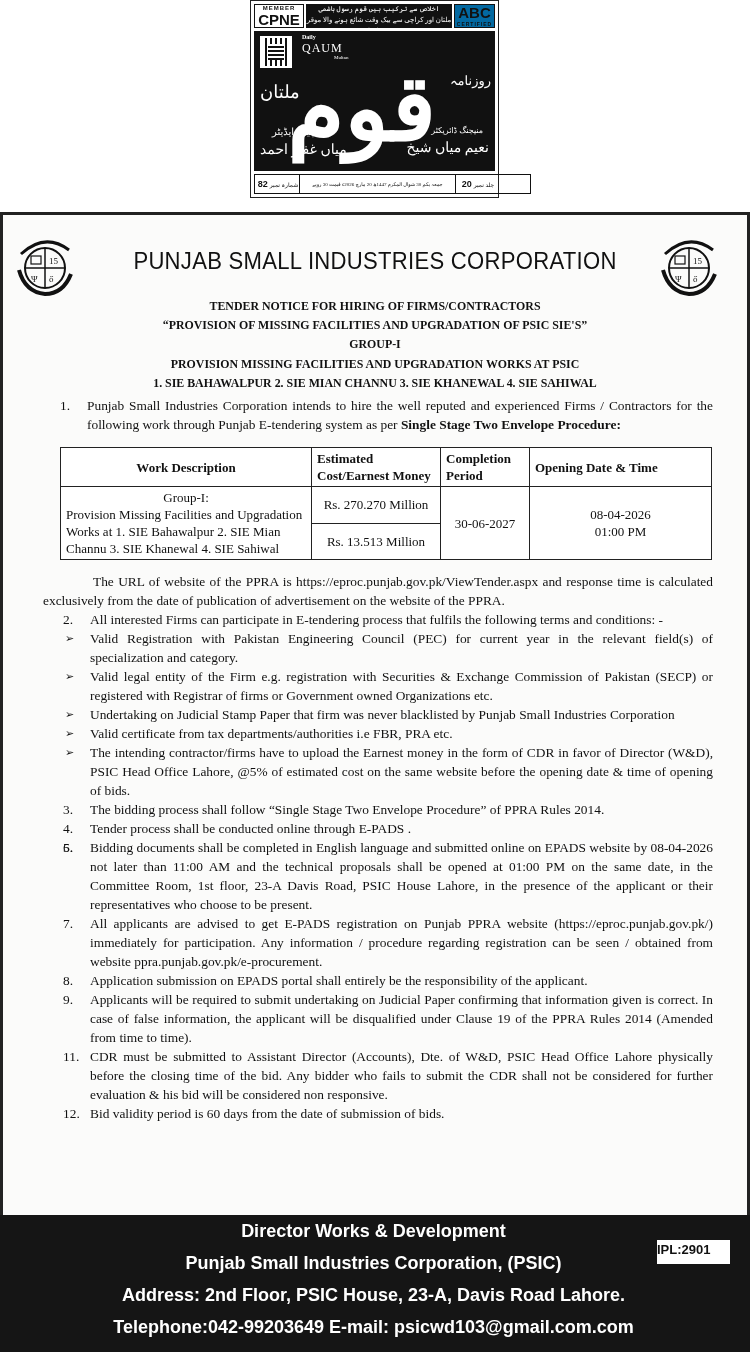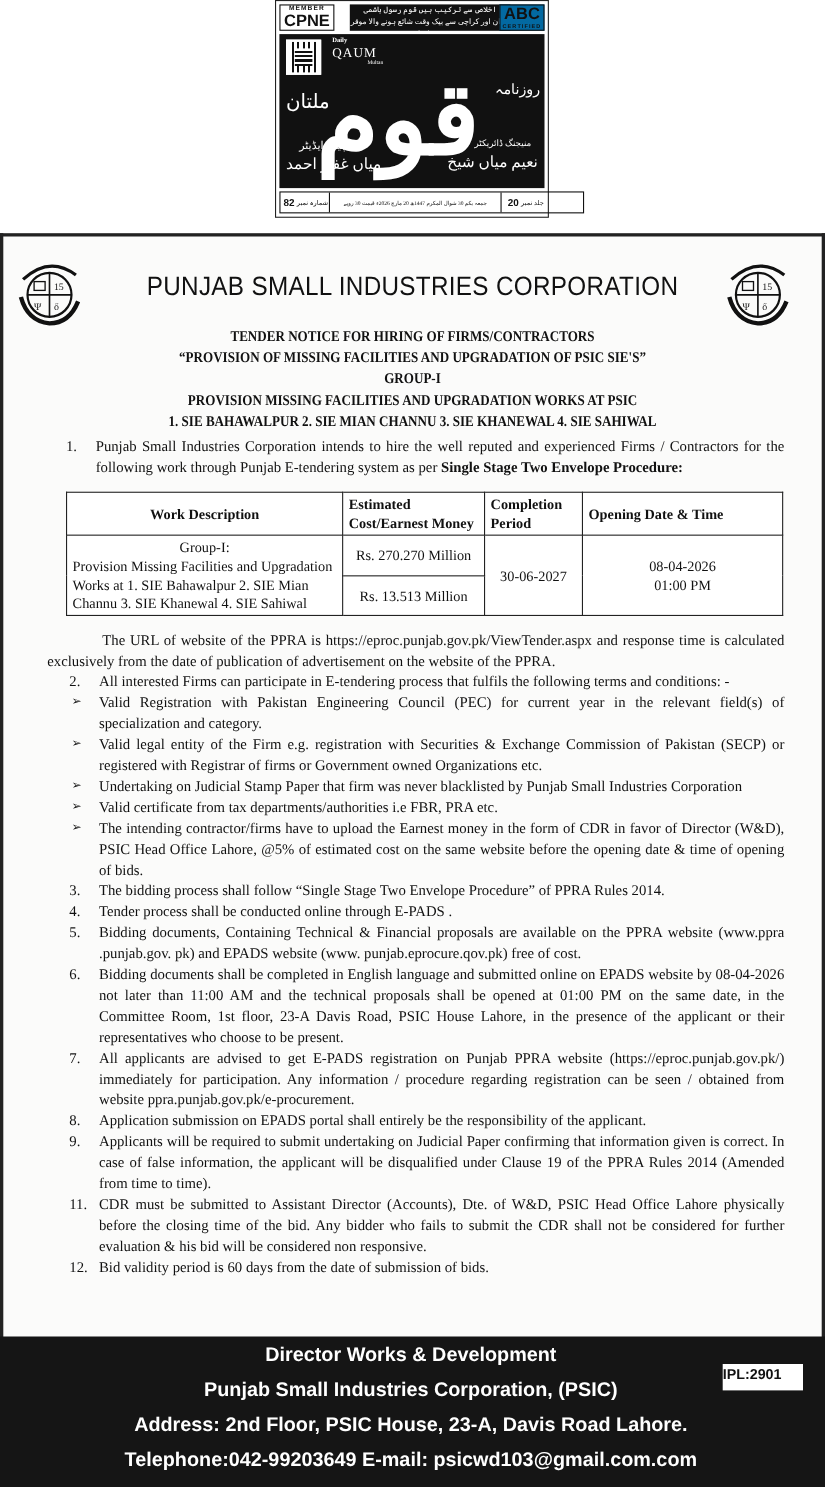--- a/index.html
+++ b/index.html
@@ -14,21 +14,21 @@
   }
   .mh-top { position: absolute; left: 3px; top: 3px; width: 241px; height: 24px; }
   .mh-cpne {
     position: absolute; left: 0; top: 0; width: 50px; height: 24px; background: #fff; border: 1px solid #111;
     box-sizing: border-box; text-align: center; font-family: "Liberation Sans", sans-serif; color: #111;
   }
   .mh-cpne .small { font-size: 6px; letter-spacing: 1px; line-height: 7px; display: block; font-weight: bold; }
   .mh-cpne .big { font-size: 15px; font-weight: bold; line-height: 15px; display: block; }
   .mh-slogan {
     position: absolute; left: 52px; top: 0; width: 146px; height: 24px; background: #111; color: #fff;
-    font-size: 7px; text-align: center; line-height: 11px; direction: rtl; overflow: hidden; margin-left: 12px;
+    font-size: 7px; text-align: center; line-height: 11px; direction: rtl; overflow: hidden;
   }
   .mh-abc {
     position: absolute; left: 200px; top: 0; width: 41px; height: 24px; background: #0369a1; border: 1px solid #111;
     box-sizing: border-box; text-align: center; font-family: "Liberation Sans", sans-serif;
   }
   .mh-abc .big { font-size: 15px; font-weight: bold; line-height: 16px; display: block; }
   .mh-abc .small { font-size: 5px; letter-spacing: 1px; line-height: 6px; display: block; font-weight: bold; }
   .mh-main {
     position: absolute; left: 3px; top: 30px; width: 241px; height: 140px; background: #111; color: #fff;
   }
@@ -255,21 +255,20 @@
     <div class="item">
       <span class="mark">3.</span>
       <span>The bidding process shall follow “Single Stage Two Envelope Procedure” of PPRA Rules 2014.</span>
     </div>
     <div class="item">
       <span class="mark">4.</span>
       <span>Tender process shall be conducted online through E-PADS .</span>
     </div>
     <div class="item">
       <span class="mark">5.</span>
-      <span>Bidding documents, Containing Technical &amp; Financial proposals are available on the PPRA website (www.ppra .punjab.gov. pk) and EPADS website (www. punjab.eprocure.qov.pk) free of cost.</span>
     </div>
     <div class="item">
       <span class="mark">6.</span>
       <span>Bidding documents shall be completed in English language and submitted online on EPADS website by 08-04-2026 not later than 11:00 AM and the technical proposals shall be opened at 01:00 PM on the same date, in the Committee Room, 1st floor, 23-A Davis Road, PSIC House Lahore, in the presence of the applicant or their representatives who choose to be present.</span>
     </div>
     <div class="item">
       <span class="mark">7.</span>
       <span>All applicants are advised to get E-PADS registration on Punjab PPRA website (https://eproc.punjab.gov.pk/) immediately for participation. Any information / procedure regarding registration can be seen / obtained from website ppra.punjab.gov.pk/e-procurement.</span>
     </div>
     <div class="item">

